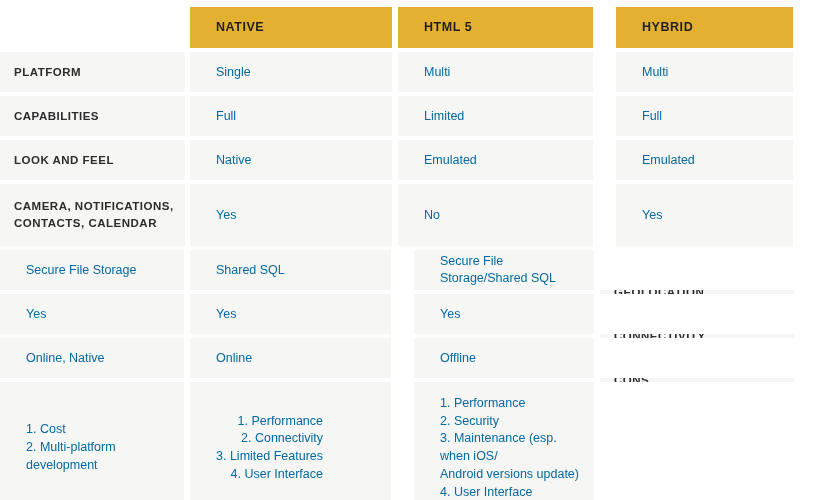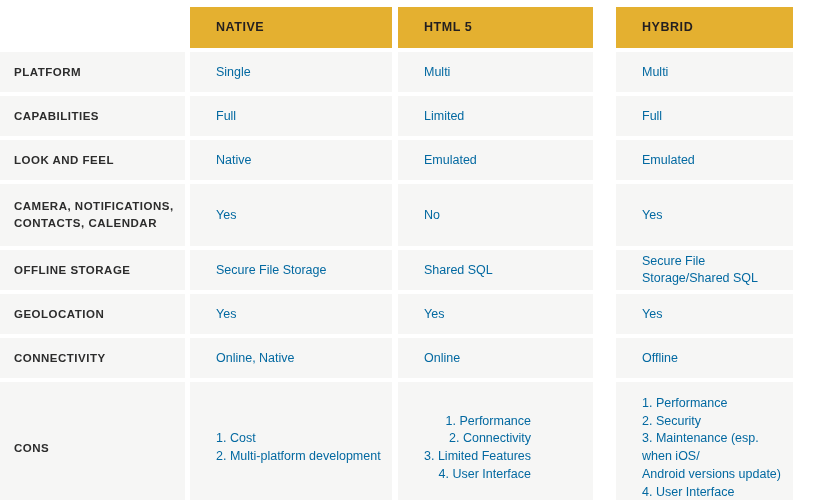--- a/index.html
+++ b/index.html
@@ -187,23 +187,20 @@
     </div>
     <div class="cell value-cell col-d">
       <span class="value-text">Yes</span>
     </div>
 
     <div class="cell spacer-col"></div>
     <div class="cell spacer-col"></div>
     <div class="cell spacer-col"></div>
     <div class="cell spacer-col"></div>
 
-    <div class="cell col-a">
-      <span class="row-label">OFFLINE STORAGE</span>
-    </div>
     <div class="cell value-cell col-b">
       <span class="value-text">Secure File Storage</span>
     </div>
     <div class="cell value-cell col-c">
       <span class="value-text">Shared SQL</span>
     </div>
     <div class="cell value-cell col-d">
       <span class="value-text">Secure File Storage/Shared SQL</span>
     </div>
 

